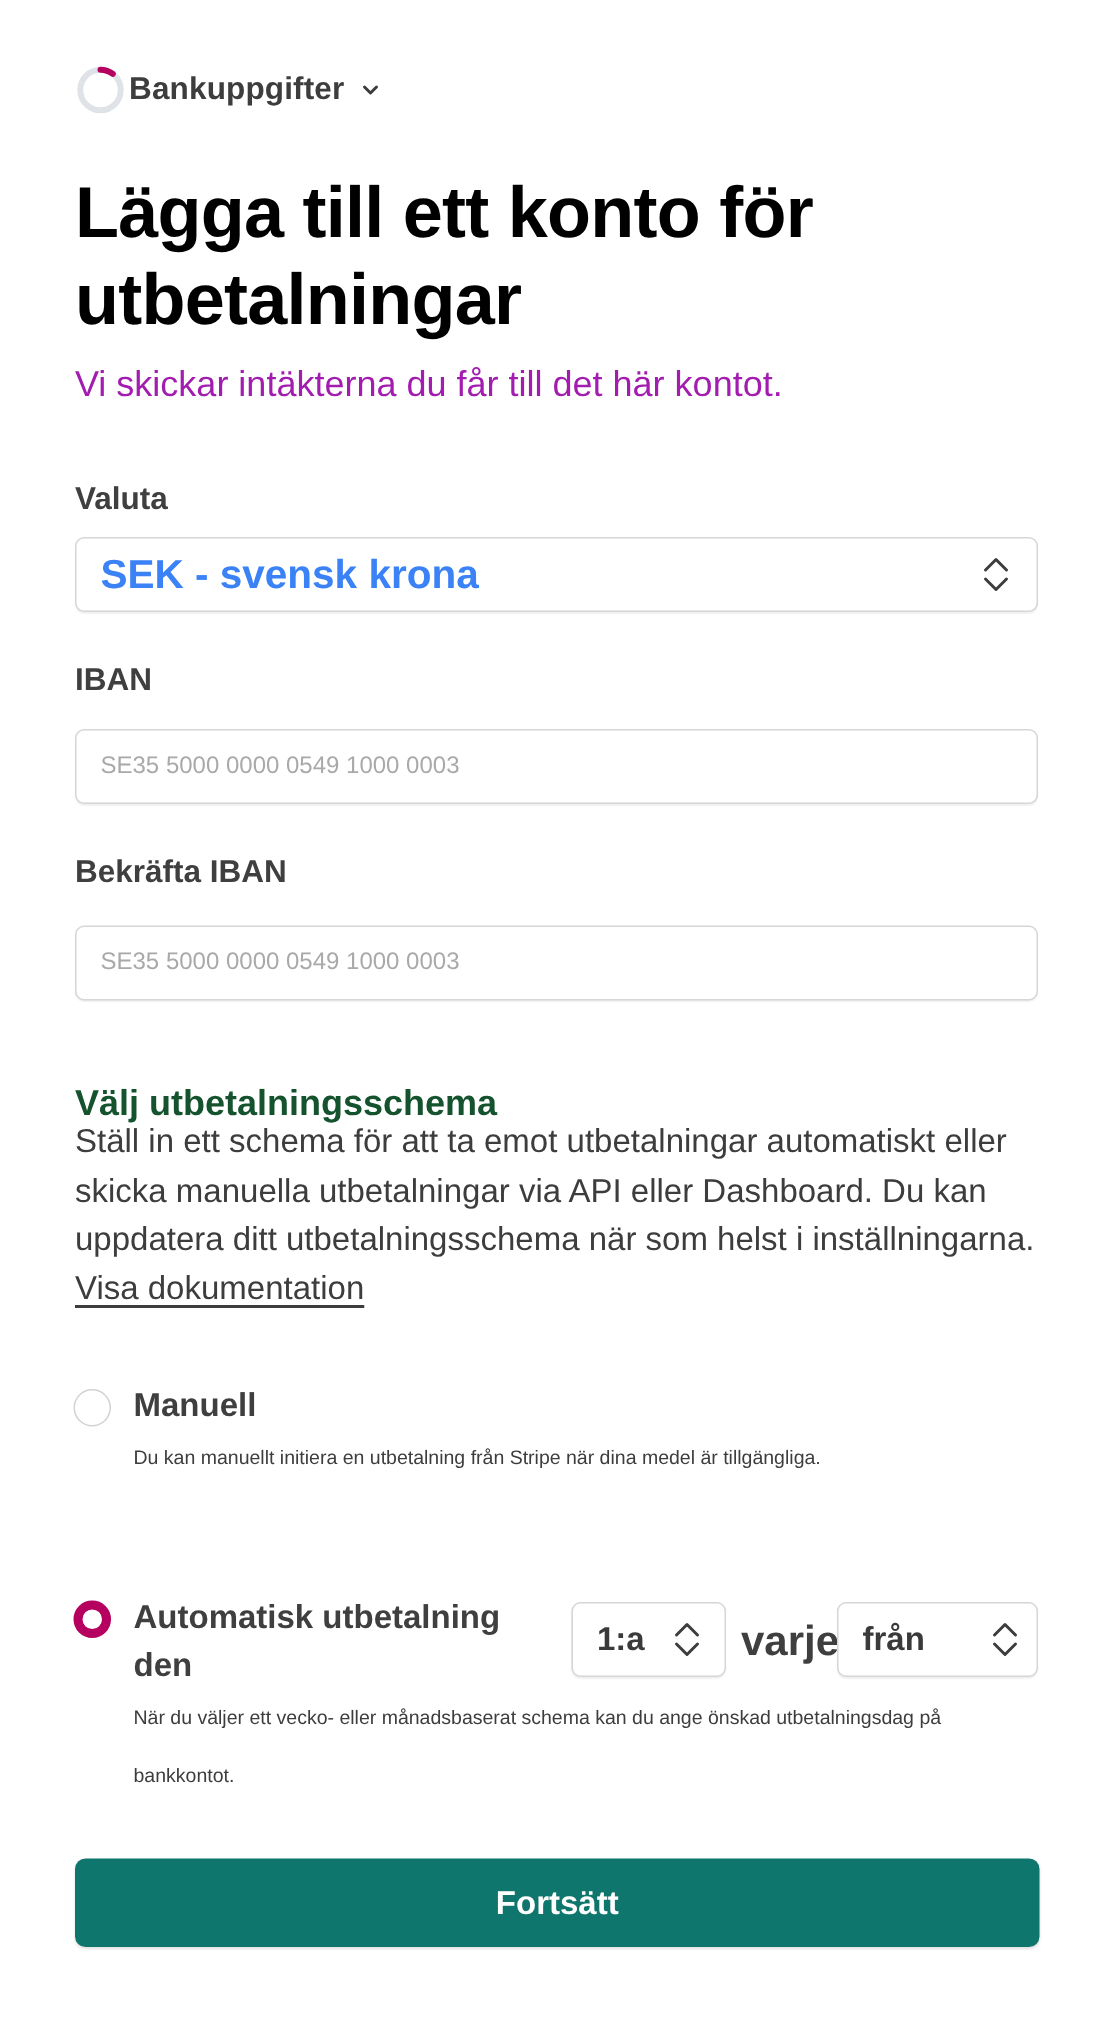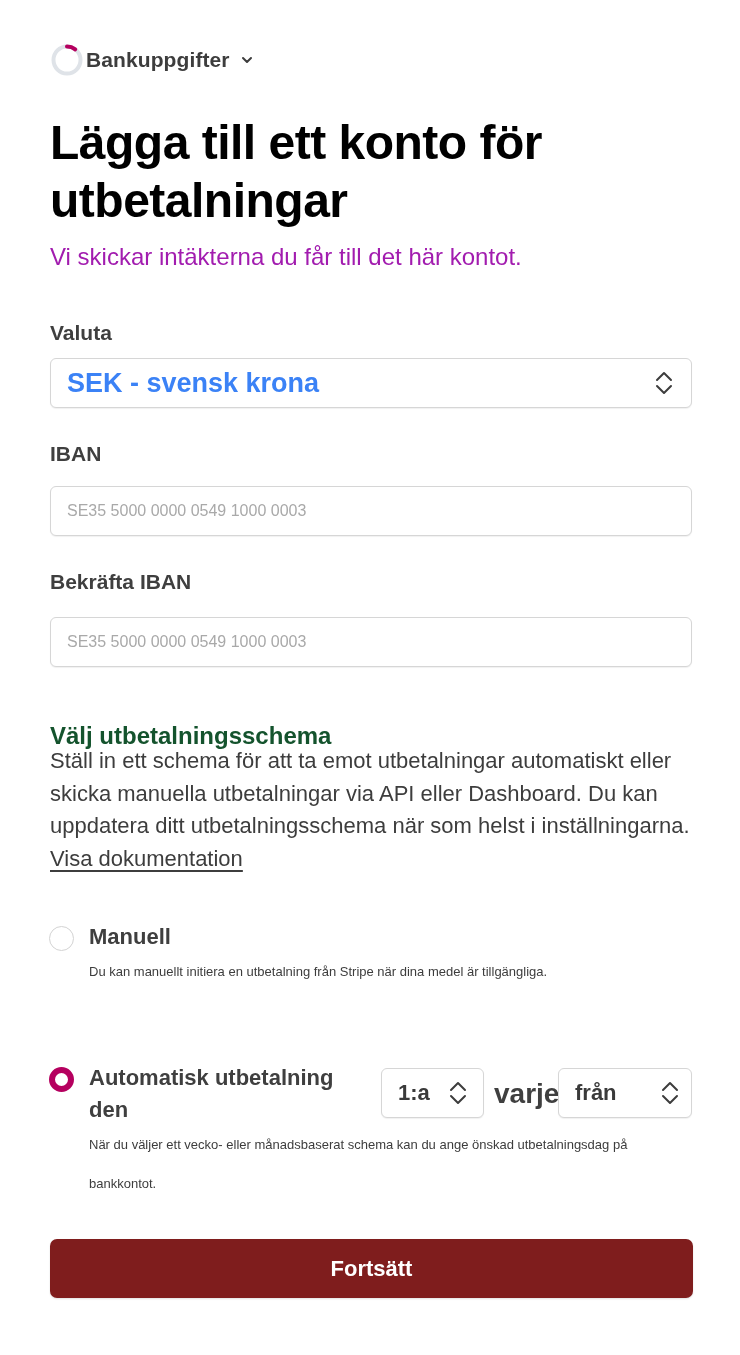--- a/index.html
+++ b/index.html
@@ -181,21 +181,21 @@
       color: #3f3f3f;
     }
     .continue {
       position: absolute;
       top: 1239px;
       left: 0;
       width: 643px;
       height: 59px;
       border: none;
       border-radius: 7px;
-      background: #7f1d1d;
+      background: #0f766e;
       color: #ffffff;
       font-family: "Liberation Sans", "DejaVu Sans", sans-serif;
       font-size: 22px;
       font-weight: 700;
       cursor: pointer;
       box-shadow: 0 1px 2px rgba(0,0,0,0.12);
     }
   </style>
 </head>
 <body>

